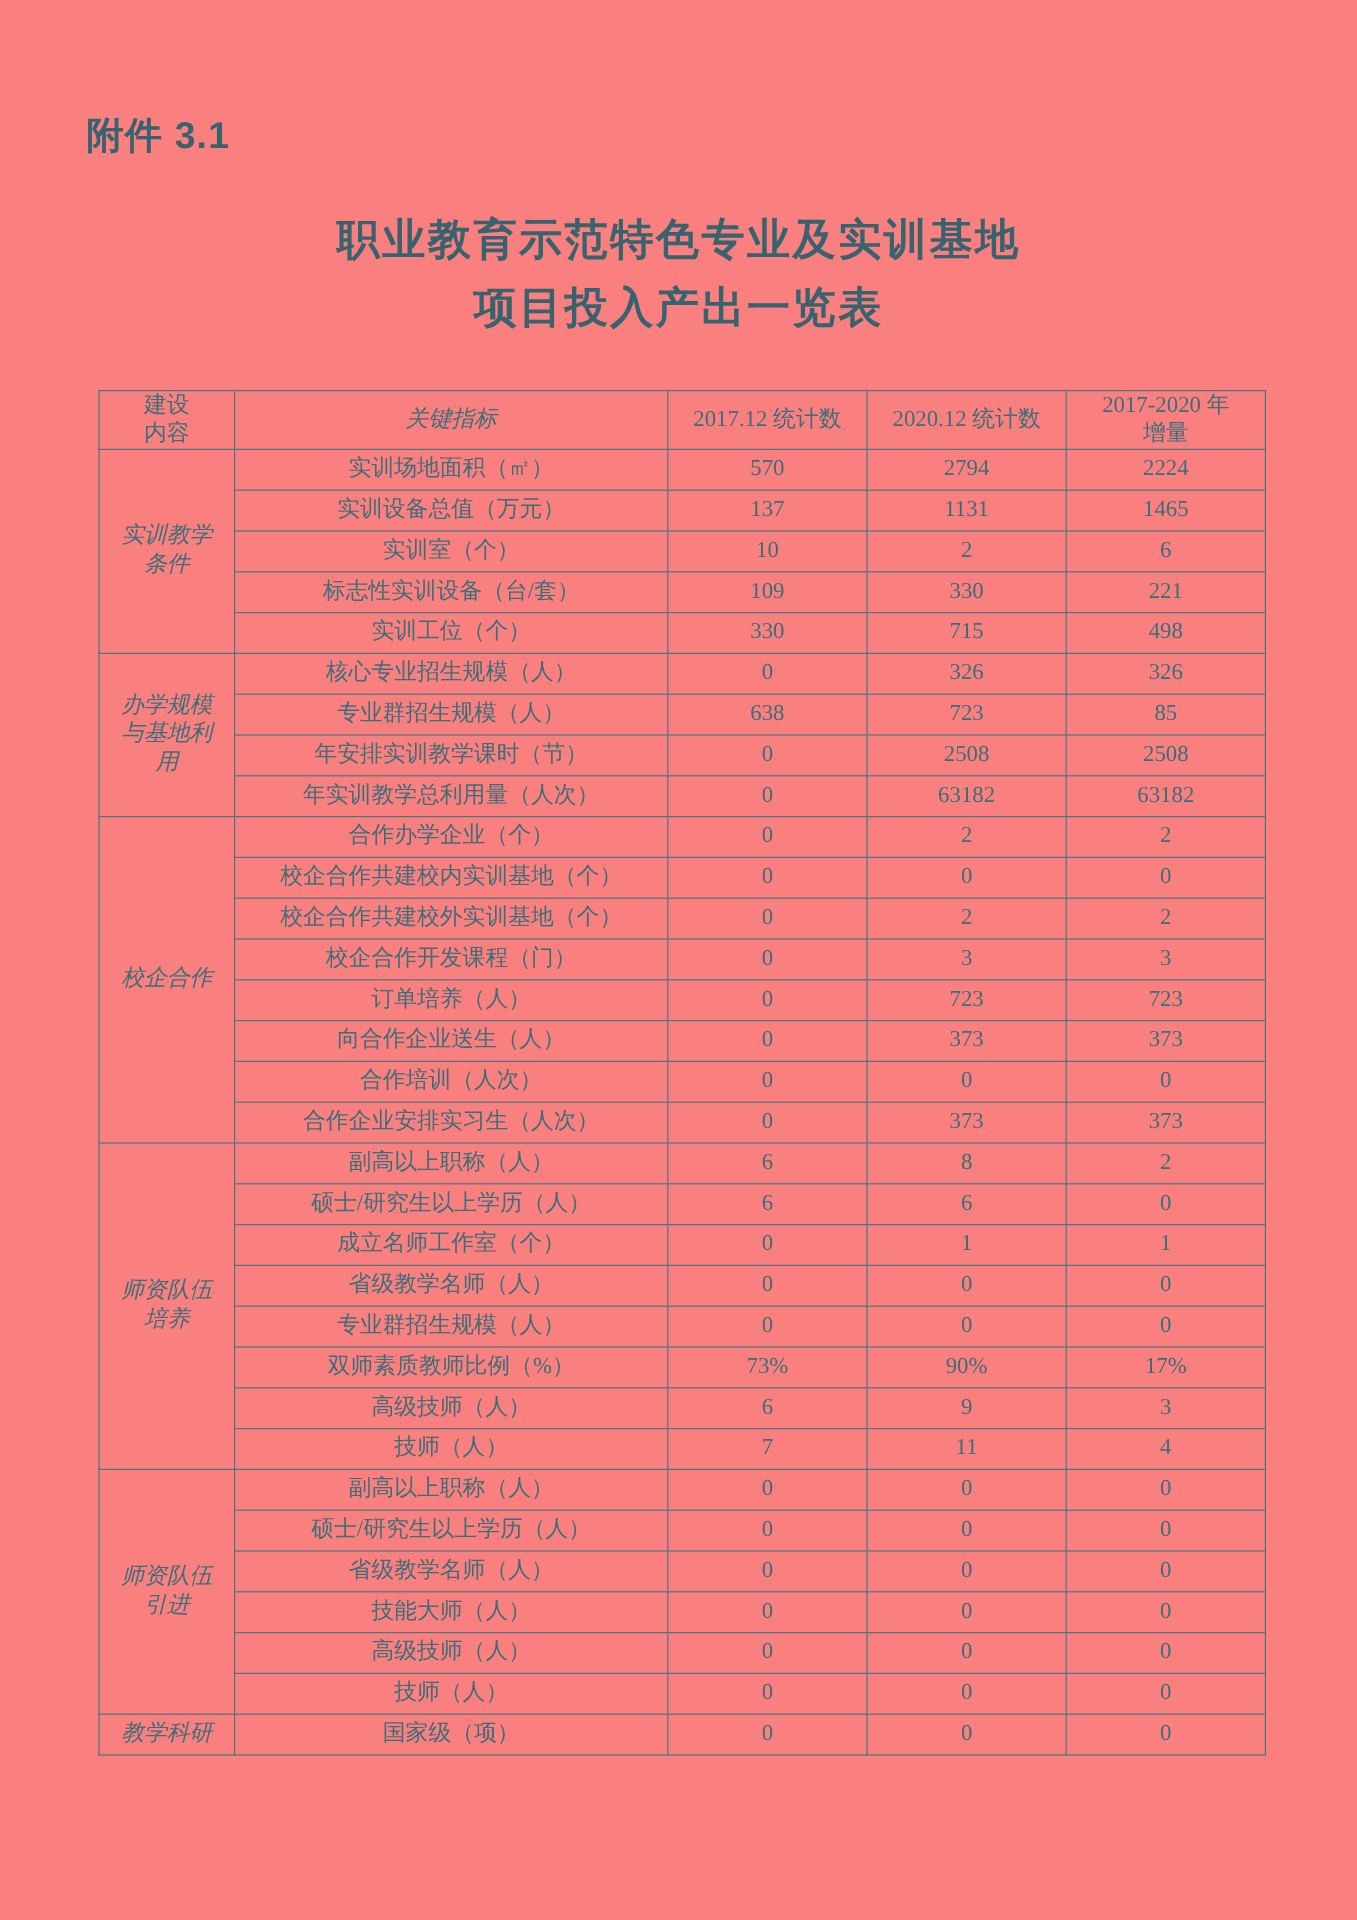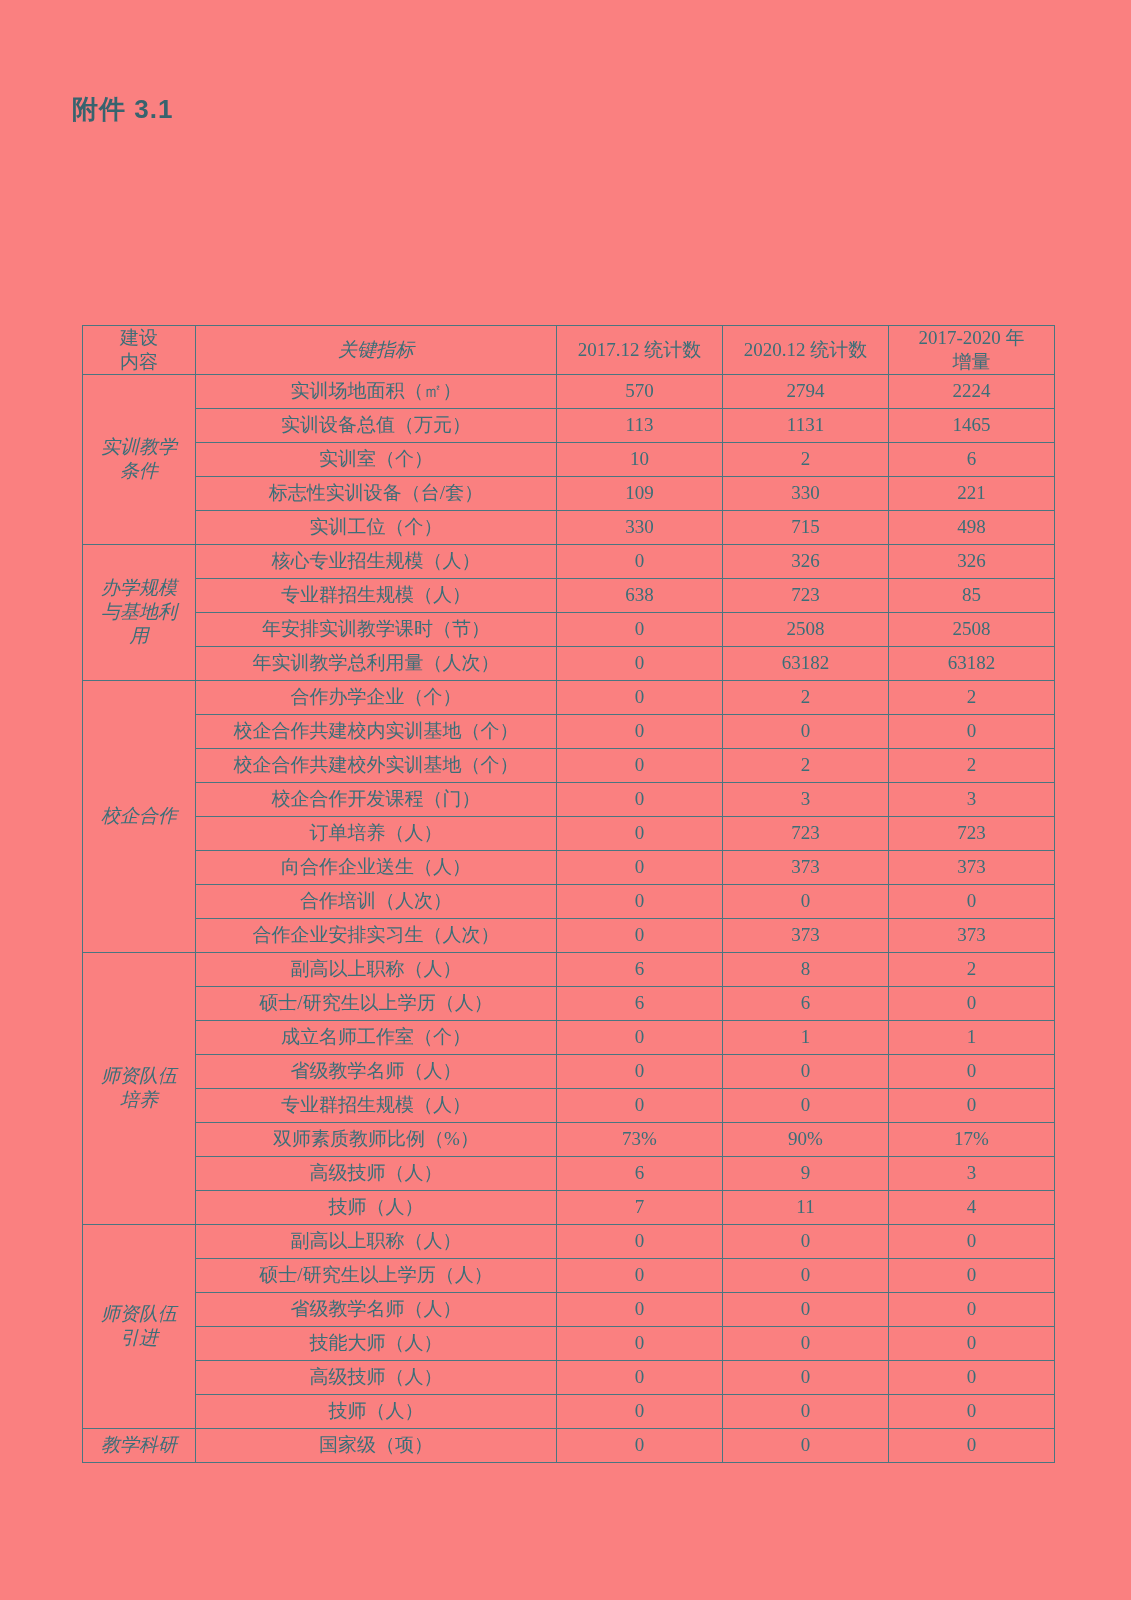--- a/index.html
+++ b/index.html
@@ -20,21 +20,21 @@
     height: 1600px;
     box-sizing: border-box;
     padding: 0;
   }
   .attach-label {
     position: absolute;
     left: 72px;
     top: 92px;
     font-family: "Liberation Sans", "DejaVu Sans", sans-serif;
     font-weight: bold;
-    font-size: 26px;
+    font-size: 31px;
     letter-spacing: 1px;
     color: #37636e;
   }
   .title-block {
     position: absolute;
     left: 0;
     top: 172px;
     width: 1131px;
     text-align: center;
   }
@@ -93,20 +93,22 @@
   }
 </style>
 </head>
 <body>
 
 <div class="page">
 
   <div class="attach-label">附件 3.1</div>
 
   <div class="title-block">
+    <div class="title-line">职业教育示范特色专业及实训基地</div>
+    <div class="title-line">项目投入产出一览表</div>
   </div>
 
   <table class="report">
     <thead>
       <tr>
         <th class="head-cell col-cat">
           <div>建设</div>
           <div>内容</div>
         </th>
         <th class="head-cell col-ind">关键指标</th>
@@ -124,21 +126,21 @@
             <div>实训教学</div>
             <div>条件</div>
           </td>
           <td class="ind-cell">实训场地面积（㎡）</td>
           <td class="num-cell">570</td>
           <td class="num-cell">2794</td>
           <td class="num-cell">2224</td>
         </tr>
         <tr>
           <td class="ind-cell">实训设备总值（万元）</td>
-          <td class="num-cell">113</td>
+          <td class="num-cell">137</td>
           <td class="num-cell">1131</td>
           <td class="num-cell">1465</td>
         </tr>
         <tr>
           <td class="ind-cell">实训室（个）</td>
           <td class="num-cell">10</td>
           <td class="num-cell">2</td>
           <td class="num-cell">6</td>
         </tr>
         <tr>

